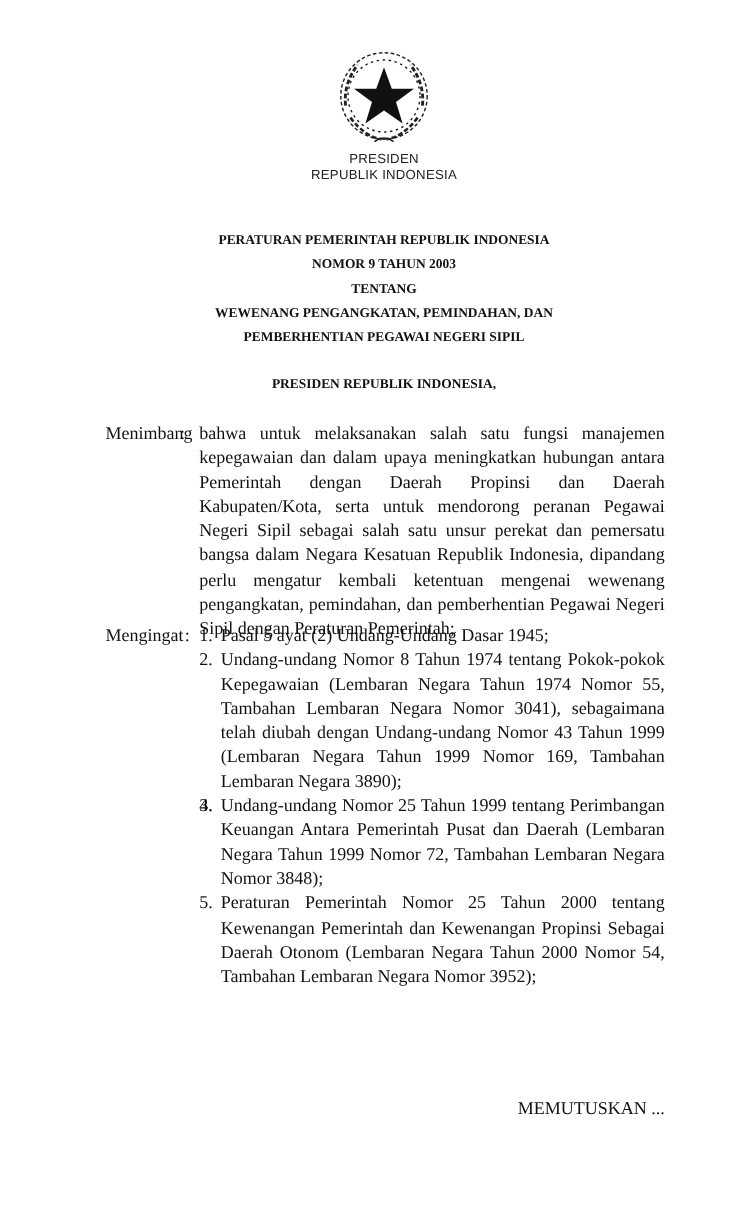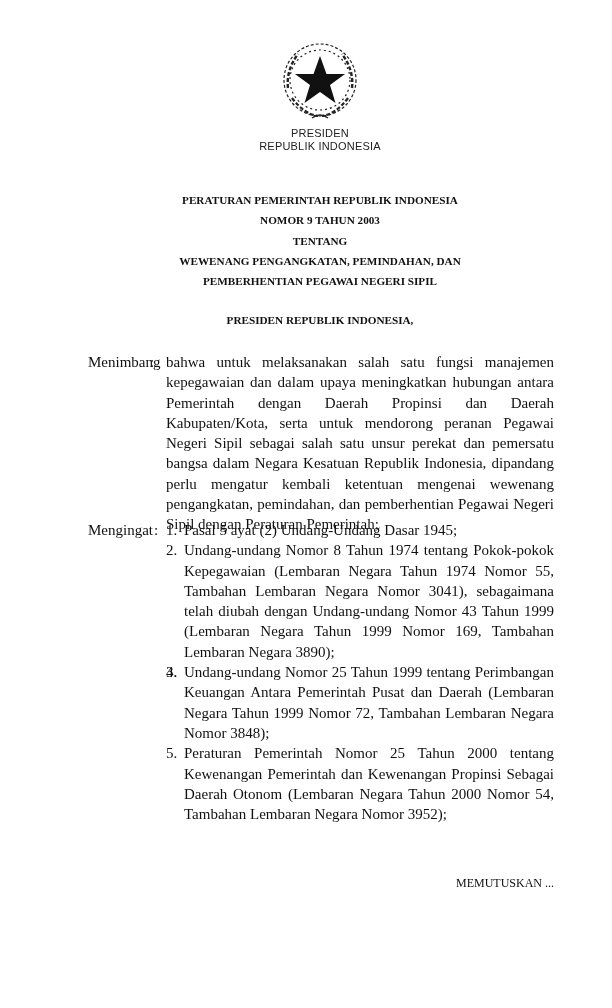--- a/index.html
+++ b/index.html
@@ -19,21 +19,21 @@
   .section .lbl { position: absolute; left: 0; top: 0; width: 78px; }
   .section .colon { position: absolute; top: 0; }
   .section .body { margin-left: 78px; text-align: justify; }
   .menimbang { top: 352px; }
   .menimbang .colon { left: 62px; }
   .mengingat { top: 520px; }
   .mengingat .colon { left: 66px; }
   ol.law-list { list-style: none; margin: 0; padding: 0; }
   ol.law-list li { position: relative; padding-left: 18px; text-align: justify; }
   ol.law-list li .num { position: absolute; left: 0; top: 0; }
-  .next { position: absolute; top: 876px; right: 58px; font-size: 12px; }
+  .next { position: absolute; top: 916px; right: 58px; font-size: 15px; }
 </style>
 </head>
 <body>
 
 <svg class="emblem" viewBox="0 0 84 84">
   <g fill="none" stroke="#222" stroke-width="1.2">
     <circle cx="42" cy="40" r="36" stroke-dasharray="3 2"></circle>
     <circle cx="42" cy="40" r="30" stroke-dasharray="2 3"></circle>
     <path d="M10 48 Q8 30 20 14" stroke-width="2.4" stroke-dasharray="4 2"></path>
     <path d="M74 48 Q76 30 64 14" stroke-width="2.4" stroke-dasharray="4 2"></path>

